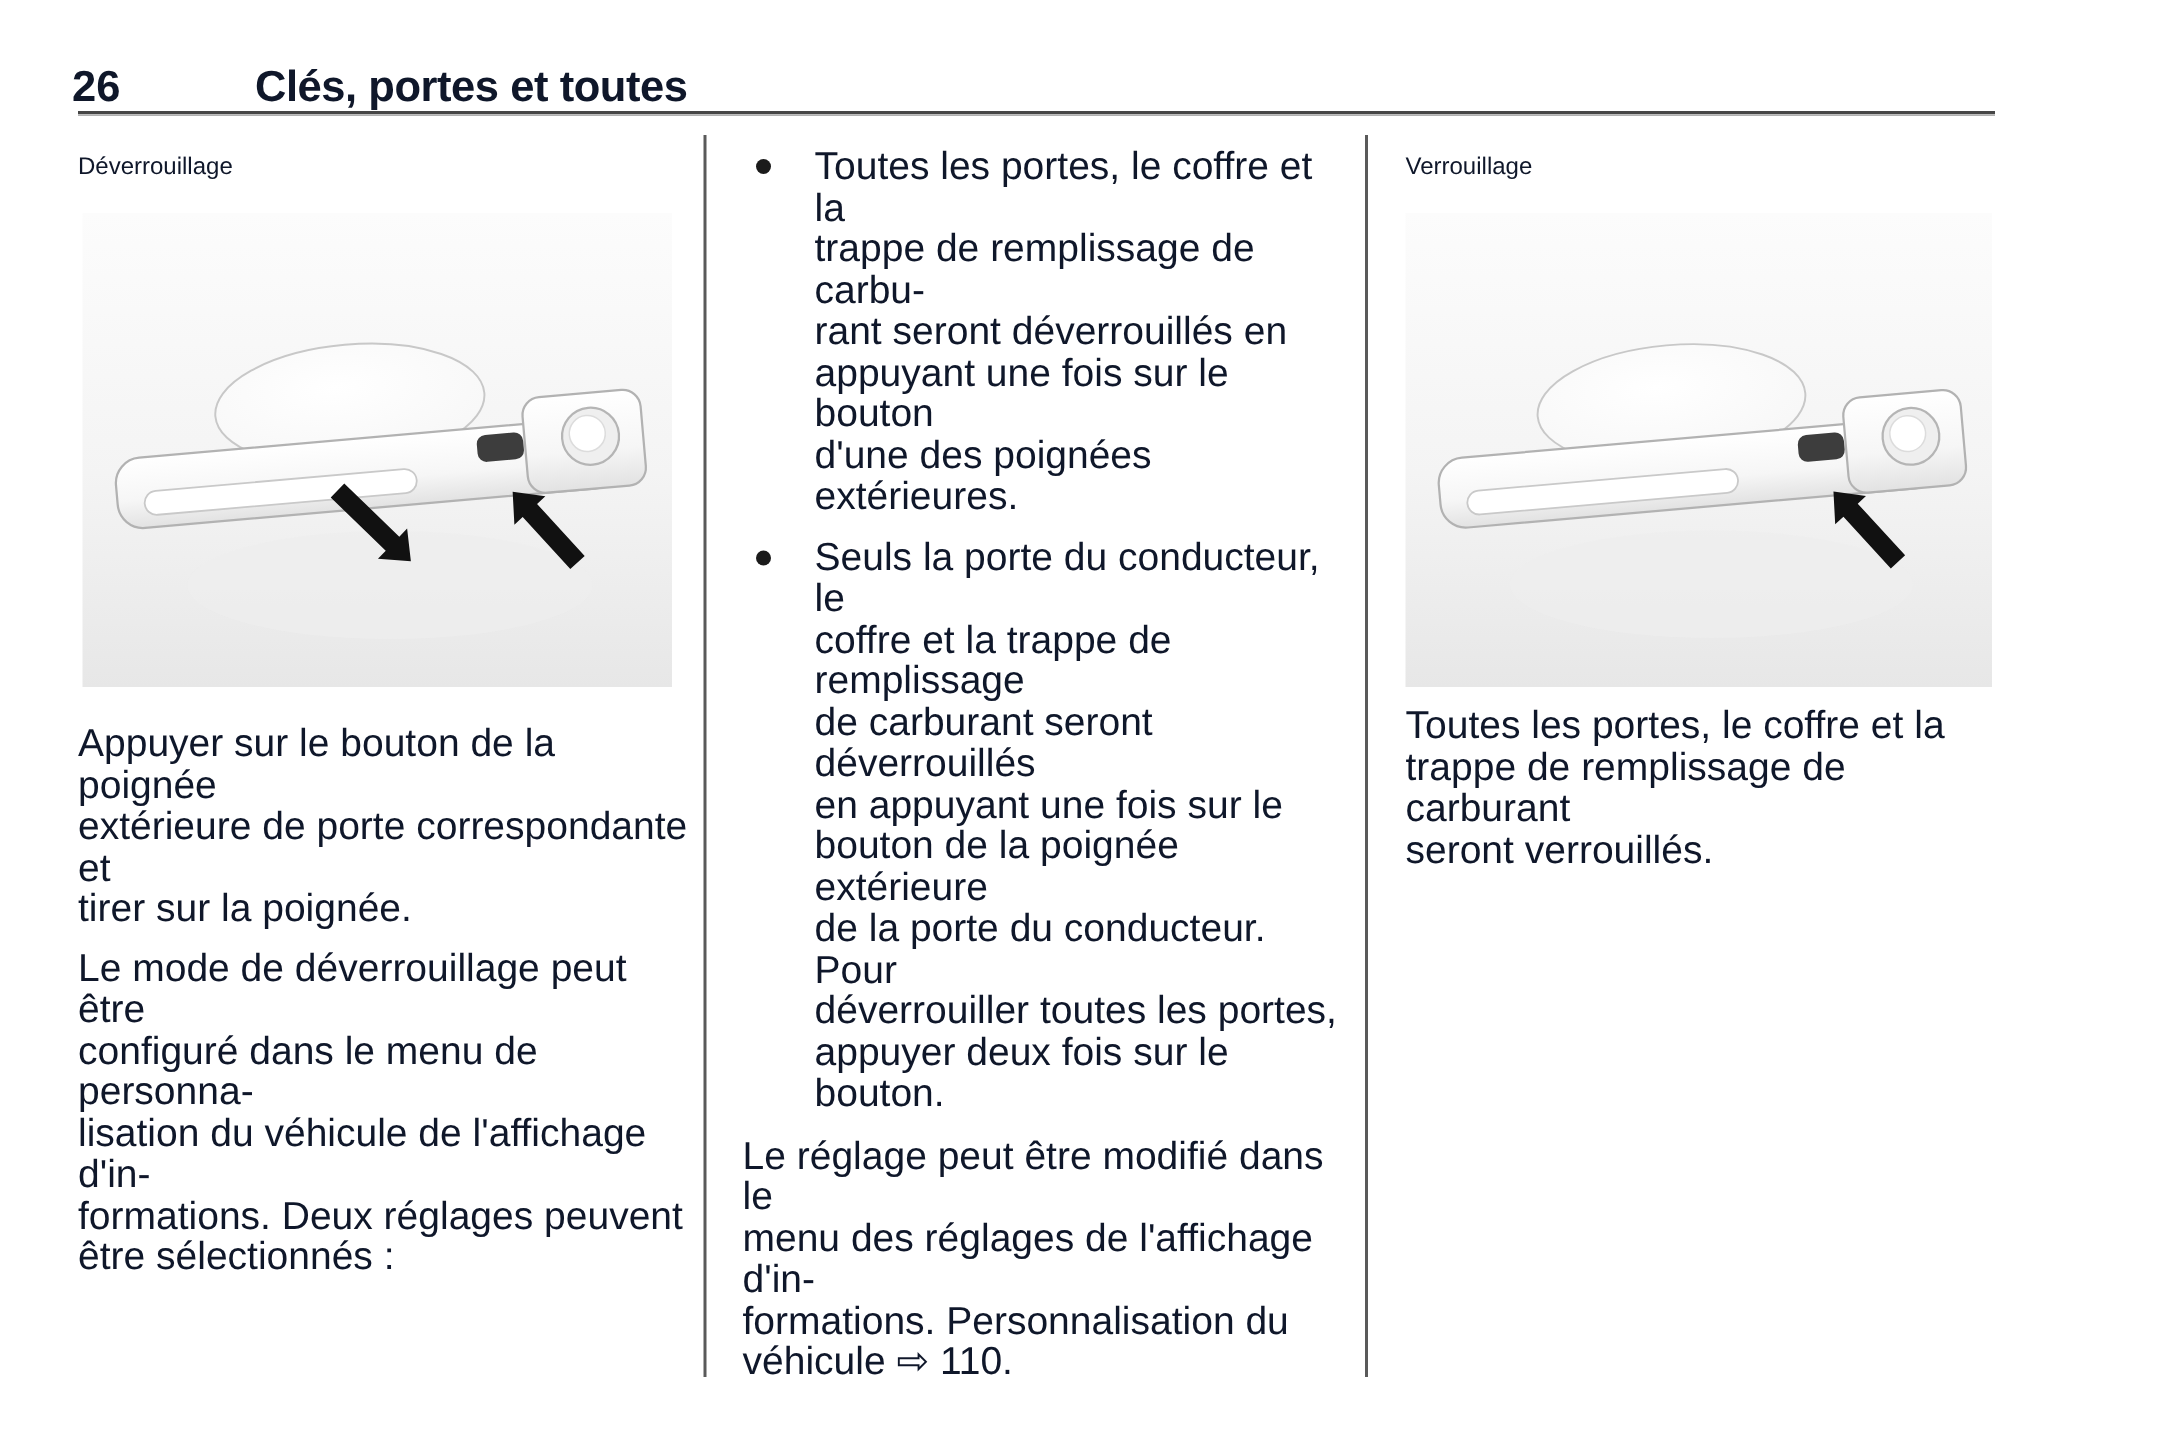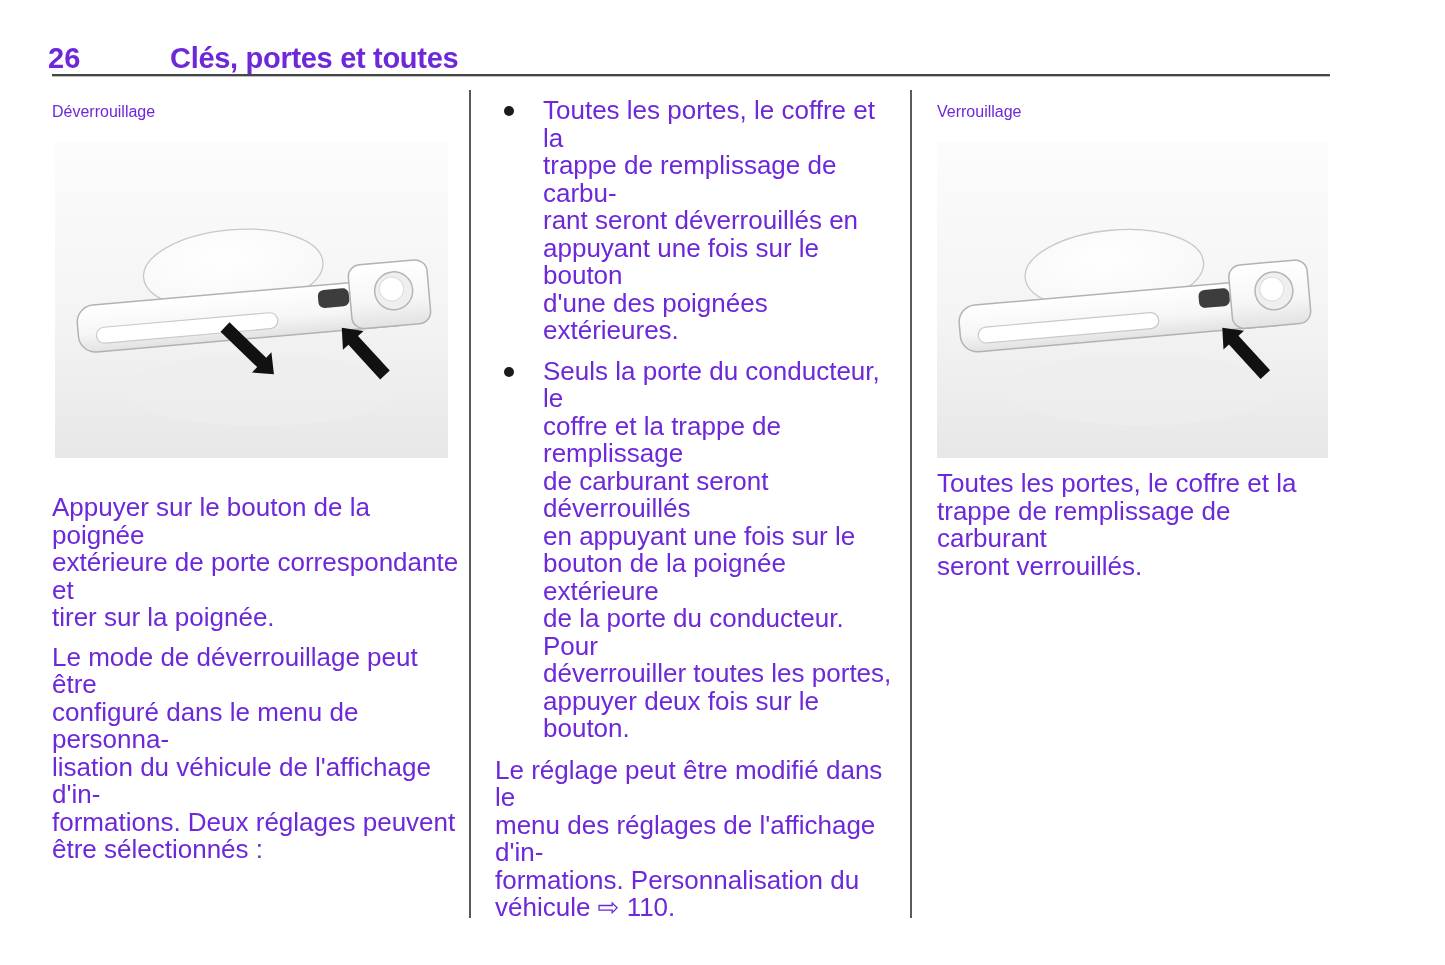--- a/index.html
+++ b/index.html
@@ -1,21 +1,21 @@
 <!DOCTYPE html>
 <html><head>
 <meta charset="utf-8">
 <style>
   html,body{margin:0;padding:0;background:#ffffff;}
   .page{
     position:relative;
     width:1445px;height:965px;
     background:#ffffff;
     font-family:"Liberation Sans", sans-serif;
-    color:#6d28d9;
+    color:#0f172a;
     overflow:hidden;
   }
   
   .page-number{
     position:absolute;left:48px;top:42px;
     font-size:29px;font-weight:bold;line-height:32px;
   }
   .chapter-title{
     position:absolute;left:170px;top:42px;
     font-size:29px;font-weight:bold;line-height:32px;letter-spacing:-0.3px;
@@ -36,21 +36,21 @@
   .col-left{left:52px;width:410px;}
   .col-mid{left:495px;width:405px;}
   .col-right{left:937px;width:400px;}
   .section-heading{
     margin:0;font-size:16px;font-weight:normal;line-height:30px;
   }
   .body-text{
     margin:0;font-size:26px;line-height:27.5px;white-space:pre-line;
   }
   .col-left .body-text,.col-right .body-text{margin-top:12px;}
-  .col-left .first-para,.col-right .first-para{margin-top:36px;}
+  .col-left .first-para,.col-right .first-para{margin-top:24px;}
   
   .figure{
     margin-top:15px;
     width:393px;height:316px;
     background:linear-gradient(180deg,#fcfcfc 0%,#f4f4f4 55%,#e7e7e7 100%);
   }
   .col-left .figure{margin-left:3px;}
   .col-right .figure{width:391px;}
   .figure svg{display:block;width:100%;height:100%;}
   

